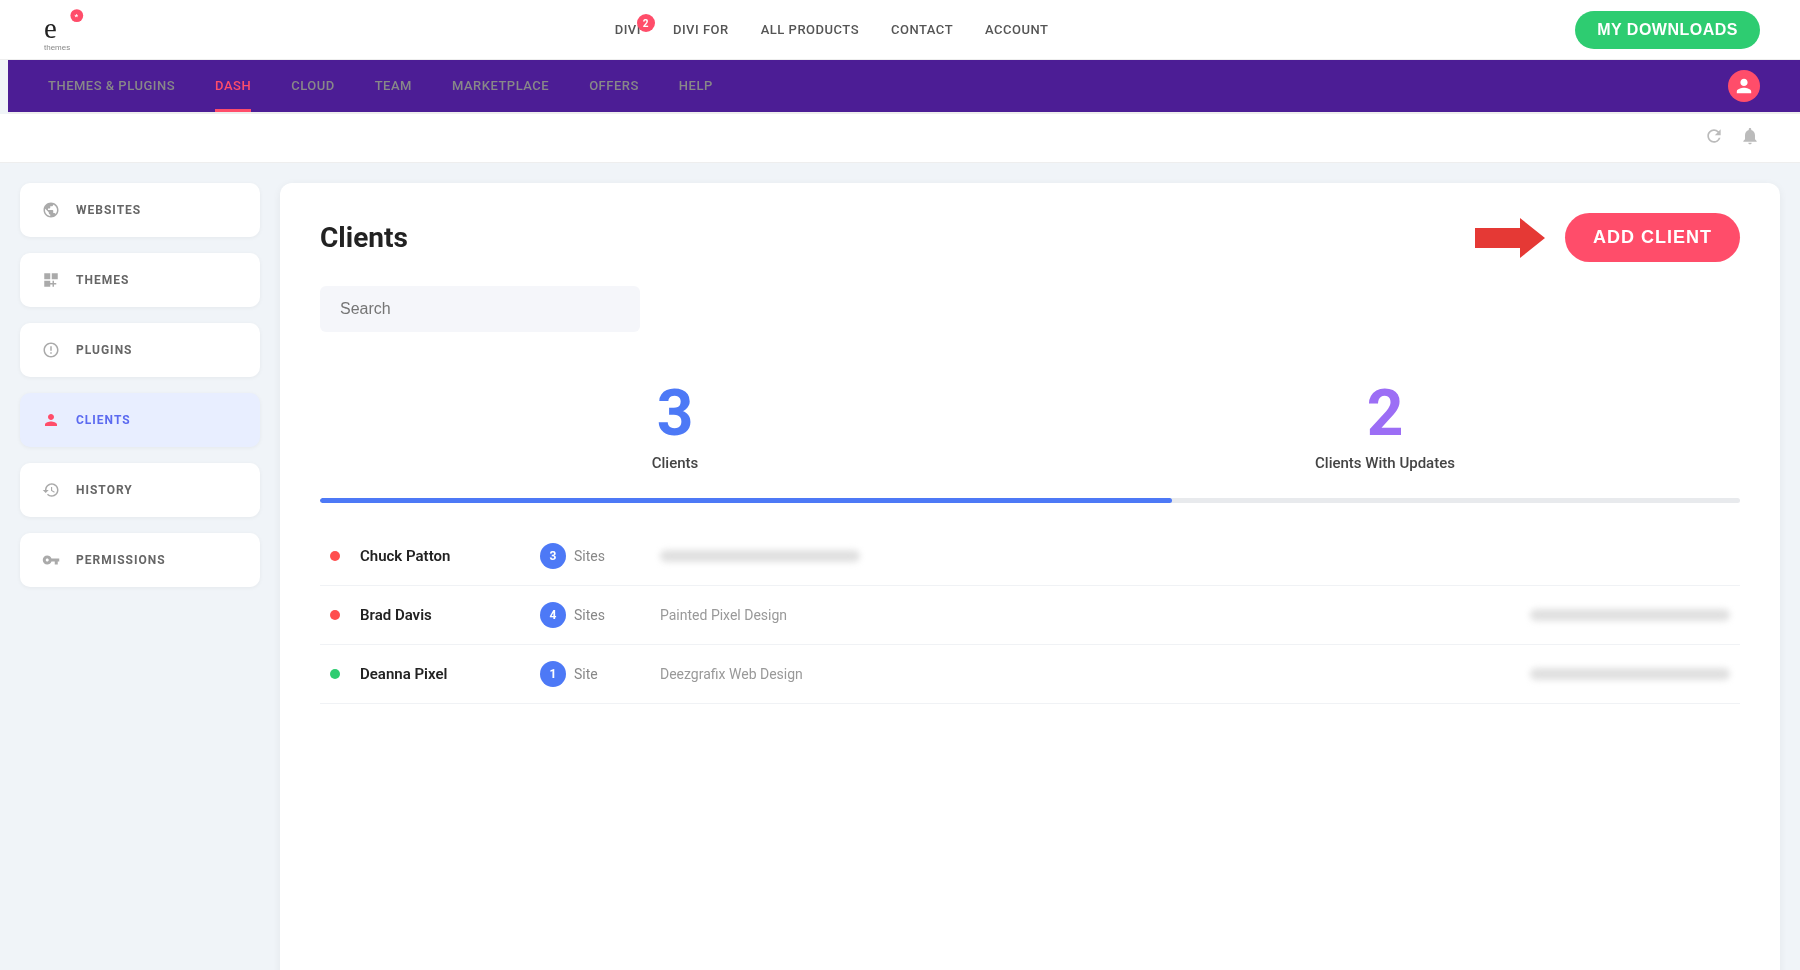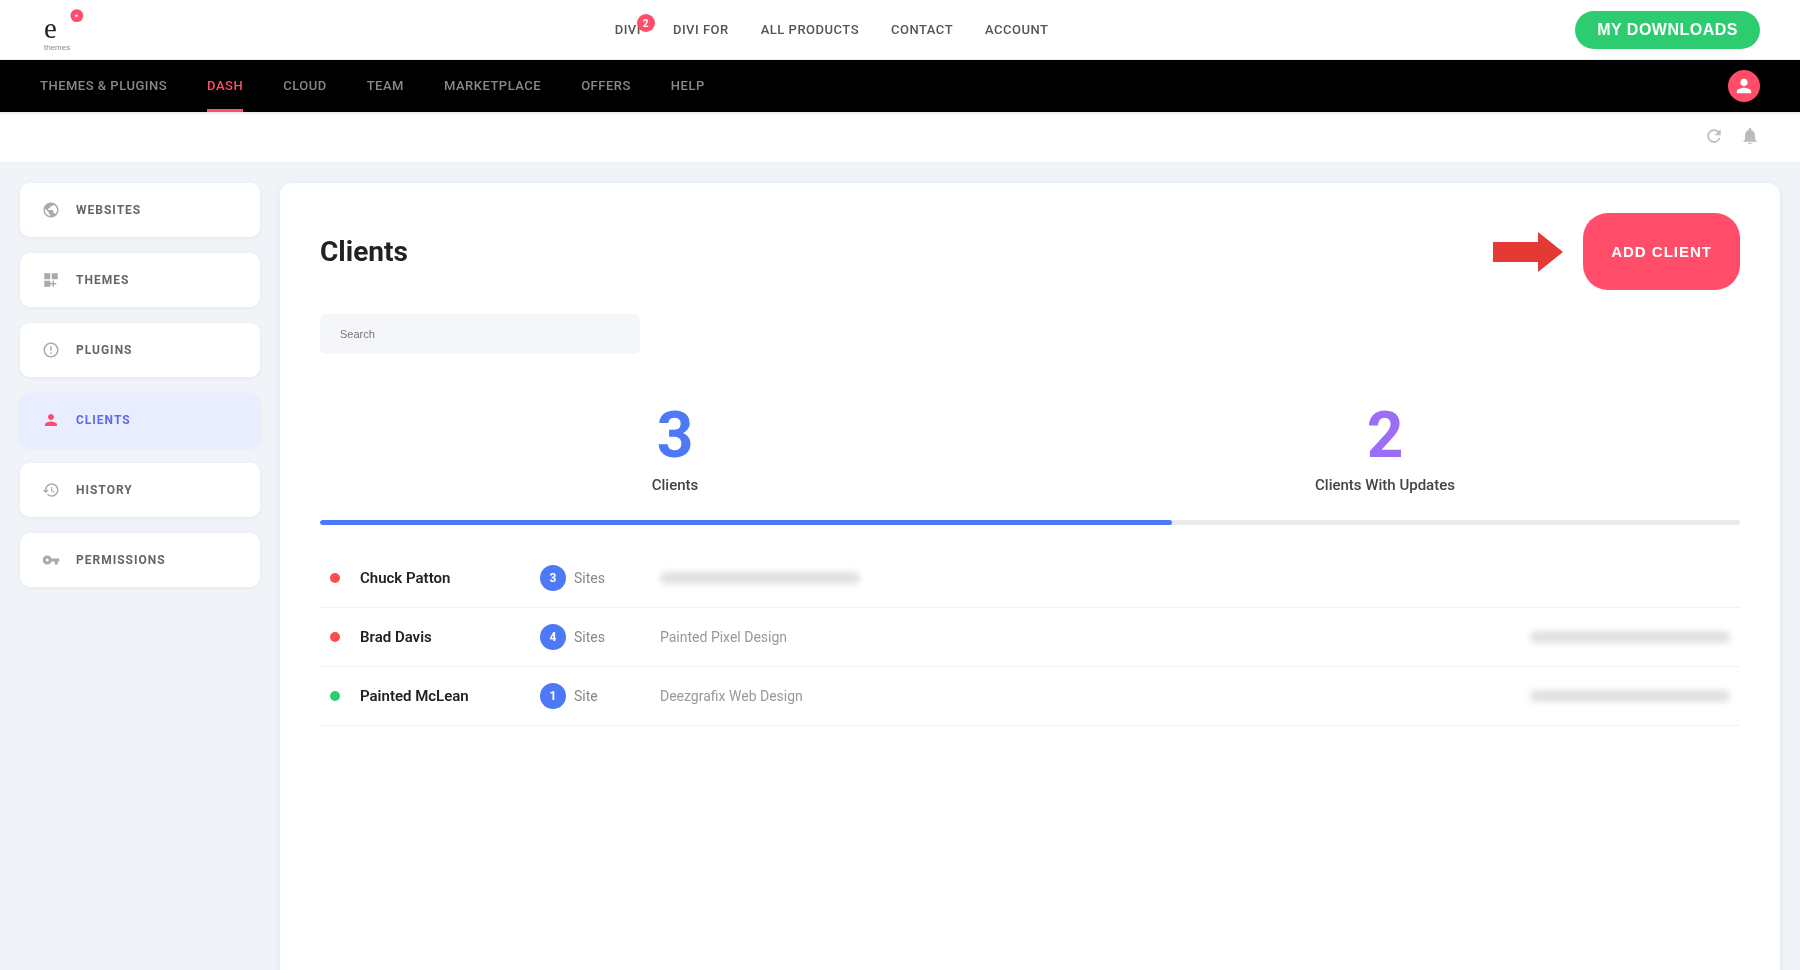--- a/index.html
+++ b/index.html
@@ -66,26 +66,27 @@
       padding: 10px 22px;
       font-size: 16px;
       font-weight: 700;
       cursor: pointer;
       letter-spacing: 0.5px;
       text-transform: uppercase;
     }
 
     
     .secondary-nav {
-      background: #000000;
+      background: #4c1d95;
       display: flex;
       align-items: center;
       padding: 0 40px;
       border-bottom: 2px solid #eee;
       position: relative;
+      margin-left: 8px;
     }
     .secondary-nav-links {
       display: flex;
       align-items: center;
       gap: 40px;
     }
     .sec-nav-link {
       font-size: 13px;
       color: #888;
       cursor: pointer;
@@ -203,34 +204,34 @@
     .header-right {
       display: flex;
       align-items: center;
       gap: 20px;
     }
     .btn-add-client {
       background: #ff4d6a;
       color: #fff;
       border: none;
       border-radius: 25px;
-      padding: 30px 28px;
-      font-size: 15px;
+      padding: 14px 28px;
+      font-size: 18px;
       font-weight: 700;
       cursor: pointer;
       letter-spacing: 1px;
       text-transform: uppercase;
     }
 
     .search-box {
       background: #f5f6fa;
       border: none;
       border-radius: 6px;
       padding: 14px 20px;
-      font-size: 11px;
+      font-size: 16px;
       color: #aaa;
       width: 320px;
       outline: none;
       margin-bottom: 30px;
     }
 
     
     .stats-row {
       display: flex;
       gap: 0;
@@ -498,21 +499,21 @@
         <div class="sites-badge">
           <div class="badge-circle badge-blue">4</div>
           <span class="sites-text">Sites</span>
         </div>
         <span class="client-company">Painted Pixel Design</span>
         <div class="client-blurred"></div>
       </div>
 
       <div class="client-row">
         <span class="client-status-dot dot-green"></span>
-        <span class="client-name">Painted McLean</span>
+        <span class="client-name">Deanna Pixel</span>
         <div class="sites-badge">
           <div class="badge-circle badge-blue">1</div>
           <span class="sites-text">Site</span>
         </div>
         <span class="client-company">Deezgrafix Web Design</span>
         <div class="client-blurred"></div>
       </div>
 
     </div>
   </div>

